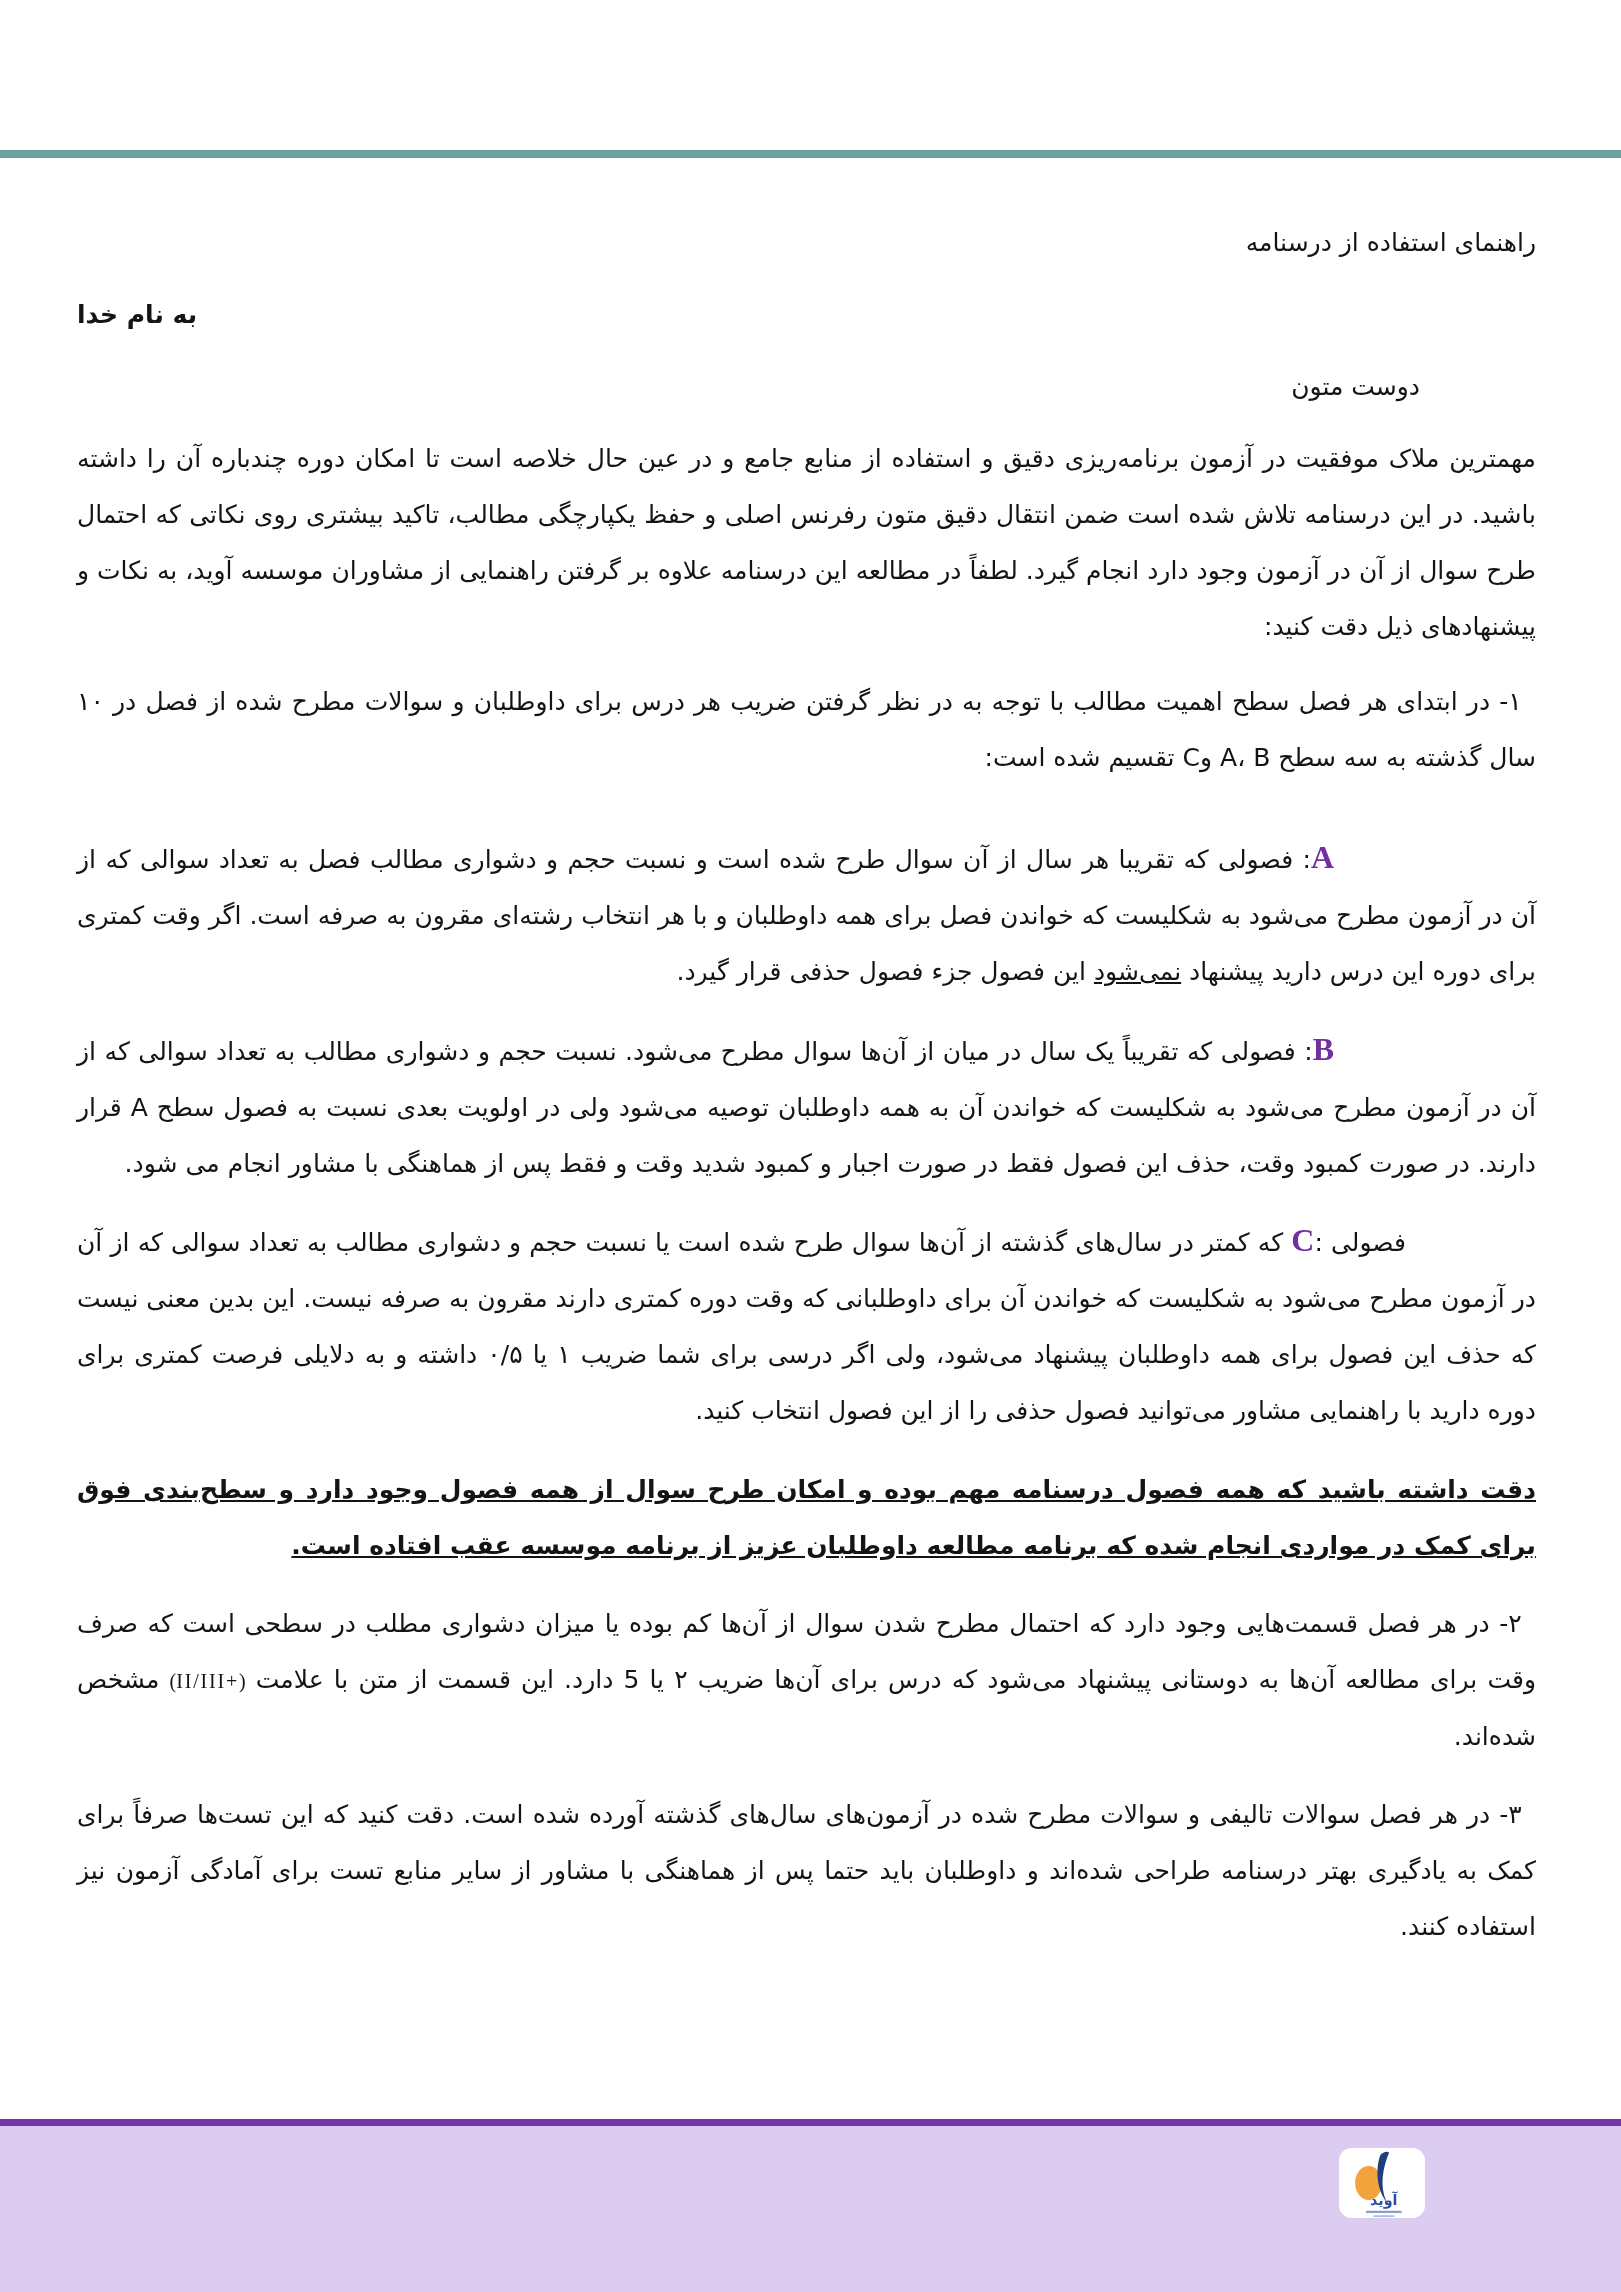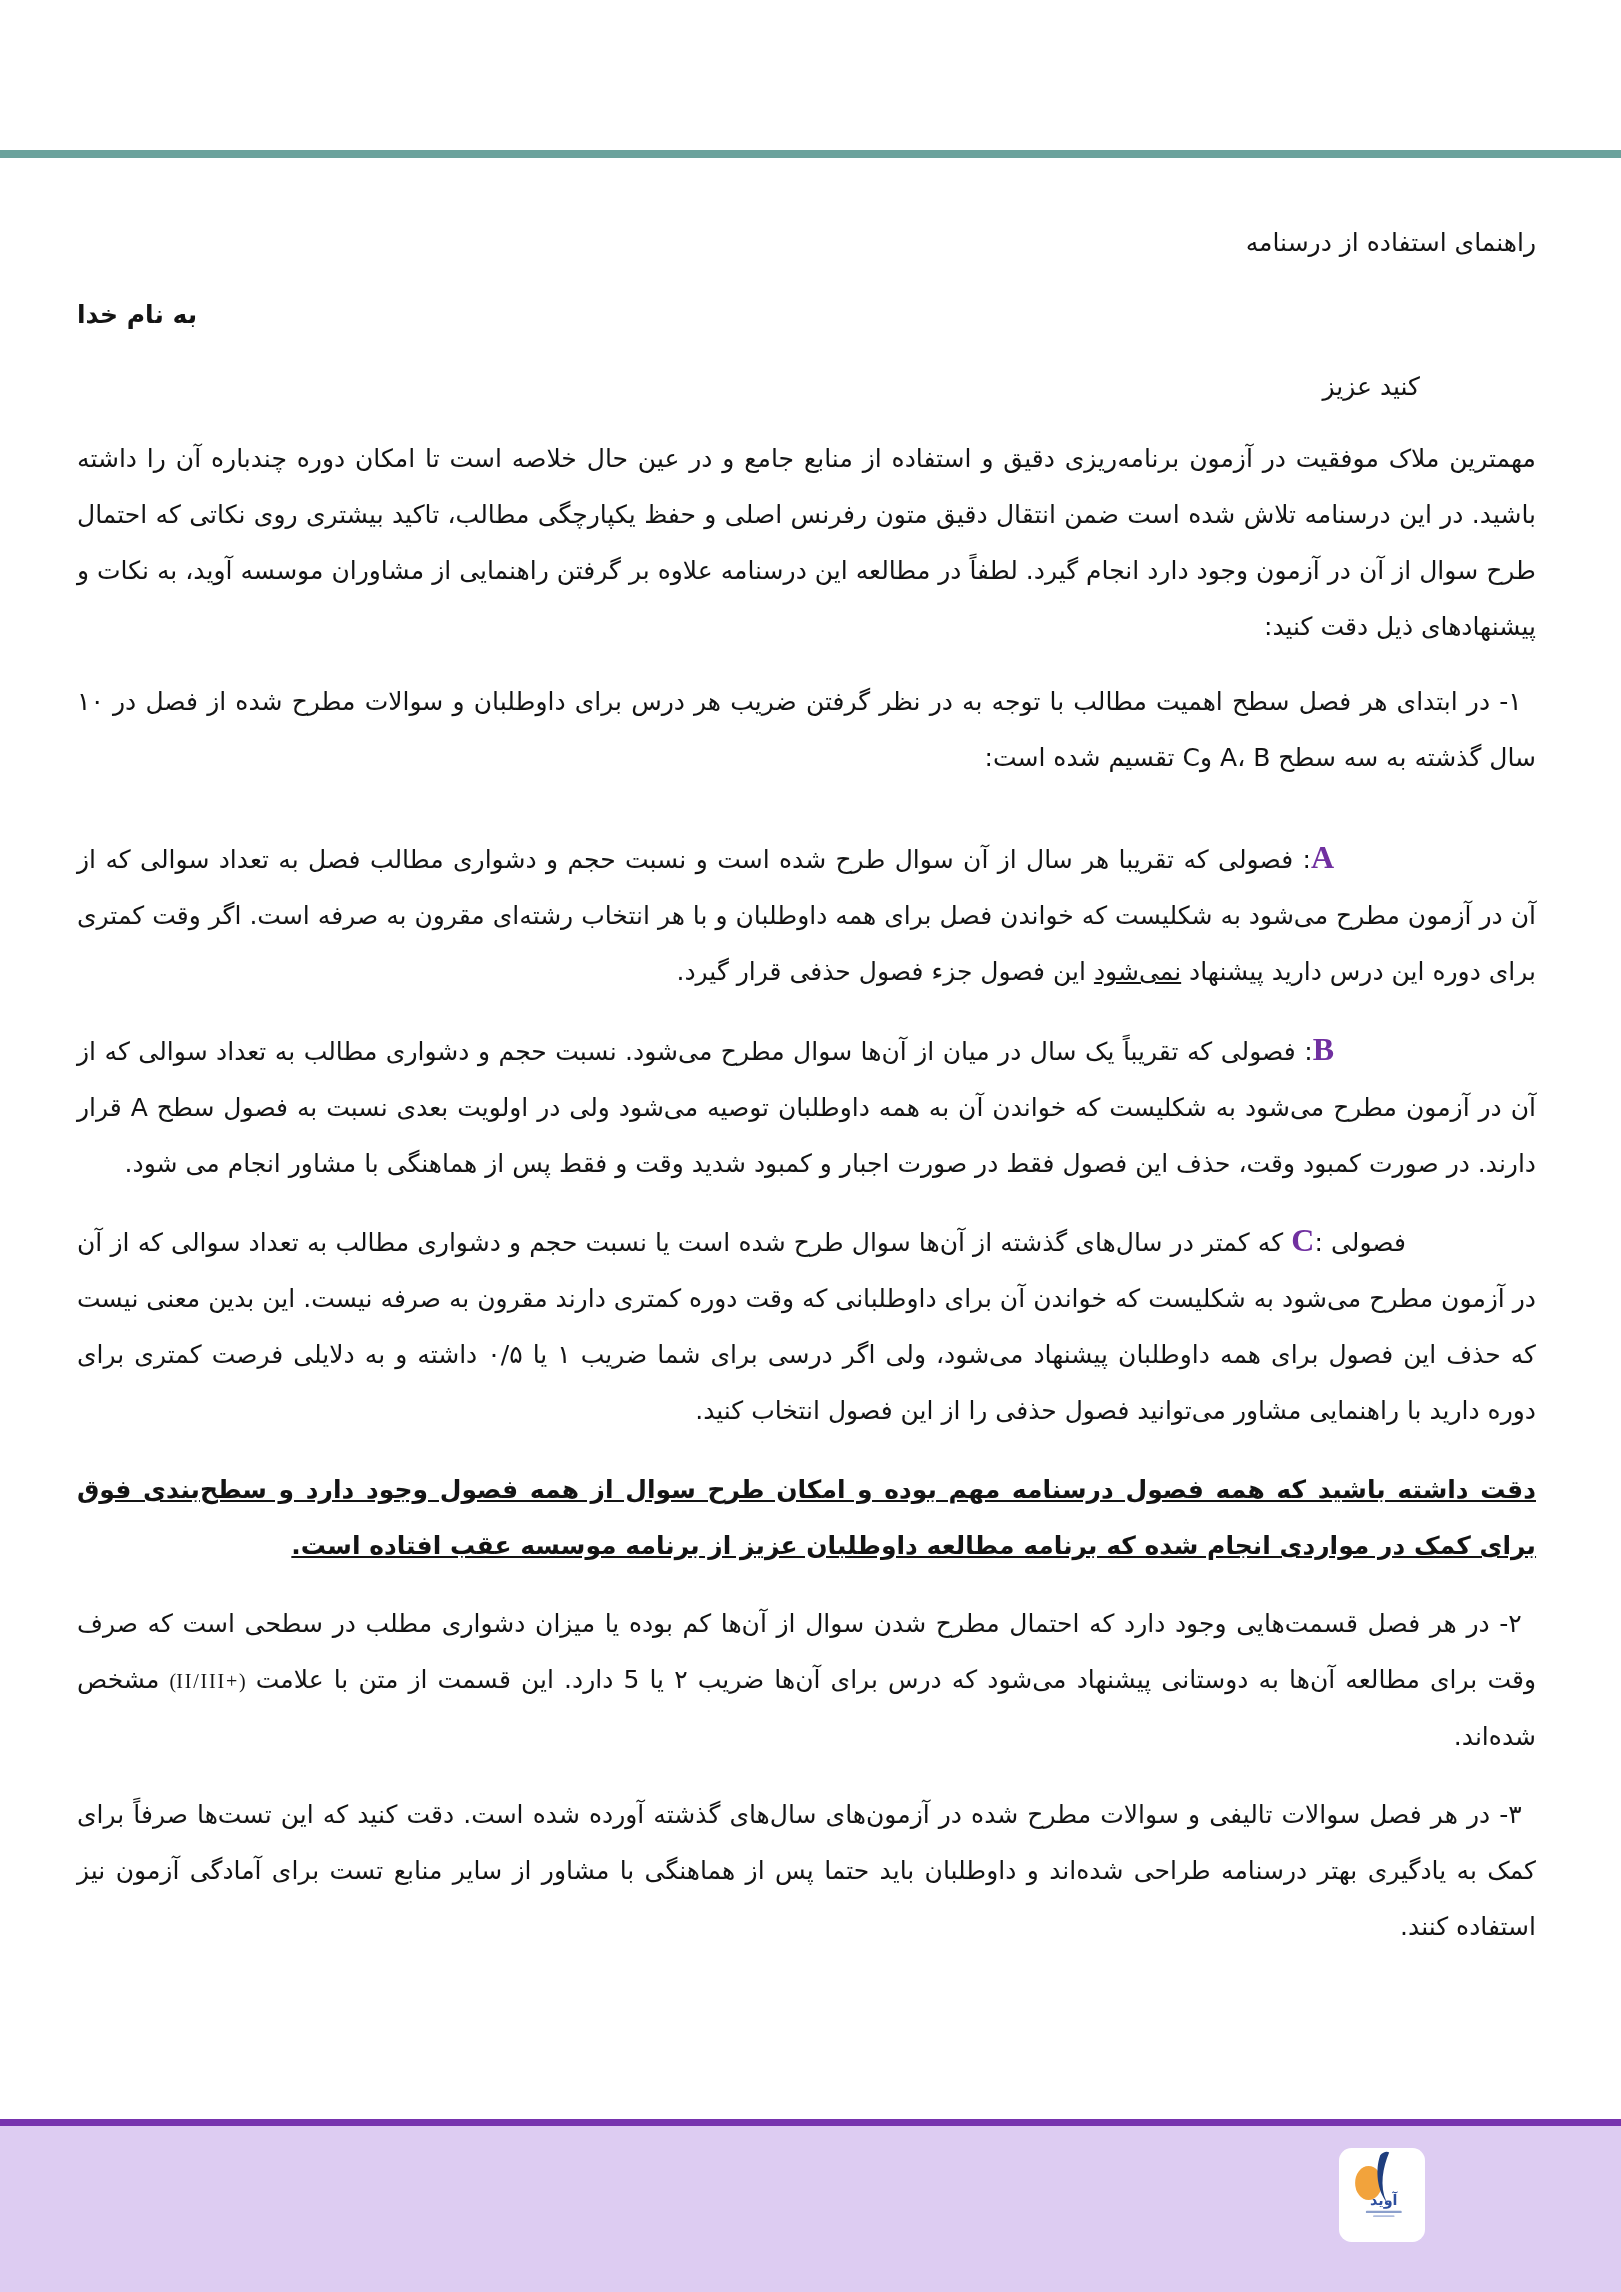--- a/index.html
+++ b/index.html
@@ -29,37 +29,37 @@
   }
   .u{text-decoration:underline;}
   .bold-note{font-weight:bold;text-decoration:underline;}
   .marker{
     font-family:"Liberation Serif","DejaVu Serif",serif;
     font-size:20px;letter-spacing:1.8px;
   }
   .footer-rule{position:absolute;left:0;top:2119px;width:1622px;height:7.2px;background:#7633AE;}
   .footer-band{position:absolute;left:0;top:2126px;width:1622px;height:167px;background:#DDCCF2;}
   .logo-box{
-    position:absolute;left:1339px;top:2148px;width:86px;height:94px;
+    position:absolute;left:1339px;top:2148px;width:86px;height:70px;
     background:#ffffff;border-radius:12.5px;
   }
   .logo-box svg{display:block;}
 </style>
 </head>
 <body>
 
 <div class="top-rule"></div>
 
 <div class="content">
 
   <p class="doc-title">راهنمای استفاده از درسنامه</p>
 
   <p class="bismillah">به نام خدا</p>
 
-  <p class="greeting">کنید عزیز</p>
+  <p class="greeting">دوست متون</p>
 
 
   <p class="intro-p2 gap21">مهمترین ملاک موفقیت در آزمون  برنامه‌ریزی دقیق و استفاده از منابع جامع و در عین حال خلاصه است تا امکان دوره چندباره آن را داشته باشید. در این درسنامه تلاش شده است ضمن انتقال دقیق متون رفرنس اصلی و حفظ یکپارچگی مطالب، تاکید بیشتری روی نکاتی که احتمال طرح سوال از آن در آزمون وجود دارد انجام گیرد. لطفاً در مطالعه این درسنامه علاوه بر گرفتن راهنمایی از مشاوران موسسه آوید، به نکات و پیشنهادهای ذیل دقت کنید:</p>
 
   <p class="numbered gap48">۱- در ابتدای هر فصل سطح اهمیت مطالب با توجه به در نظر گرفتن ضریب هر درس برای داوطلبان و سوالات مطرح شده از فصل در ۱۰ سال گذشته به سه سطح A، B وC تقسیم شده است:</p>
 
   <p class="section-a gap23"><span class="lvl">A</span><span>: </span><span>فصولی که تقریبا هر سال از آن سوال طرح شده است و نسبت حجم و دشواری مطالب فصل به تعداد سوالی که از آن در آزمون مطرح می‌شود به شکلیست که خواندن فصل برای همه داوطلبان و با هر انتخاب رشته‌ای مقرون به صرفه است.  اگر وقت کمتری برای دوره این درس دارید پیشنهاد </span><span class="u">نمی‌شود</span><span> این فصول جزء فصول حذفی قرار گیرد.</span></p>
 
   <p class="section-b gap23"><span class="lvl">B</span><span>: </span><span>فصولی که تقریباً یک سال در میان از آن‌ها سوال مطرح می‌شود. نسبت حجم و دشواری مطالب به تعداد سوالی که از آن در آزمون مطرح می‌شود به شکلیست که خواندن آن به همه داوطلبان توصیه می‌شود ولی در اولویت بعدی نسبت به فصول سطح A قرار دارند. در صورت کمبود وقت، حذف این فصول فقط در صورت اجبار و کمبود شدید وقت و فقط پس از هماهنگی با مشاور انجام می شود.</span></p>
 

